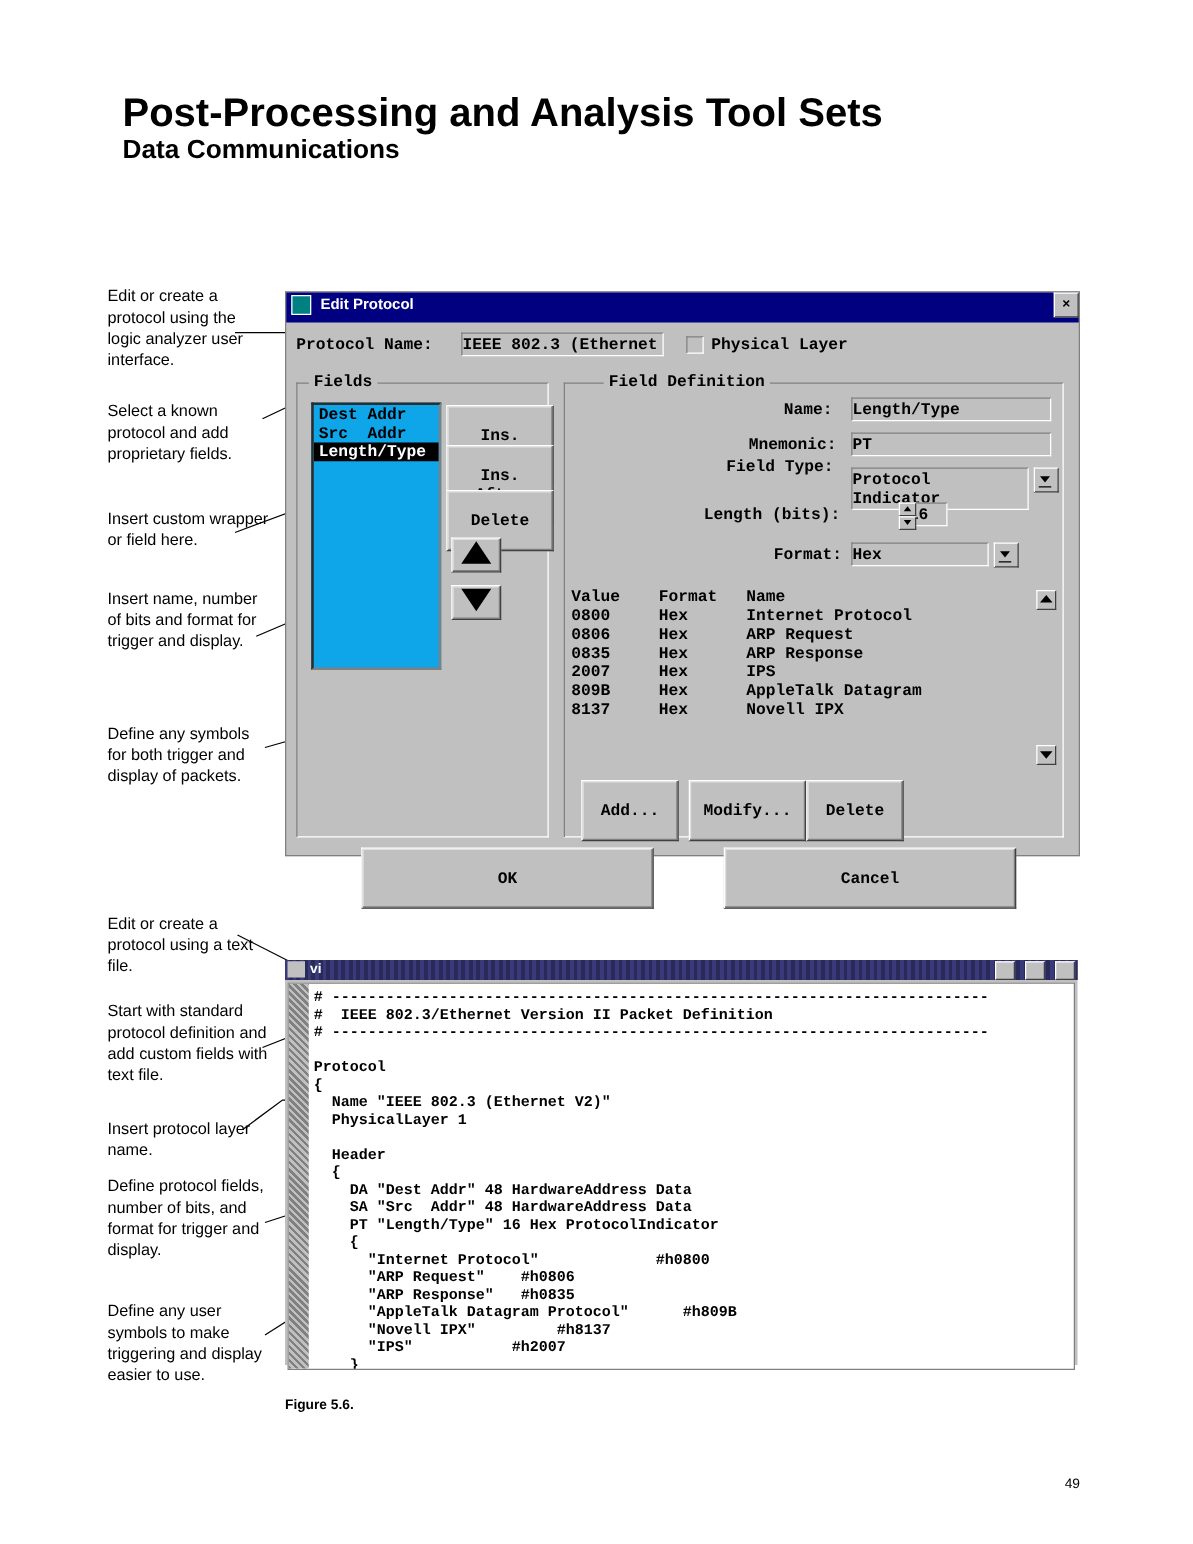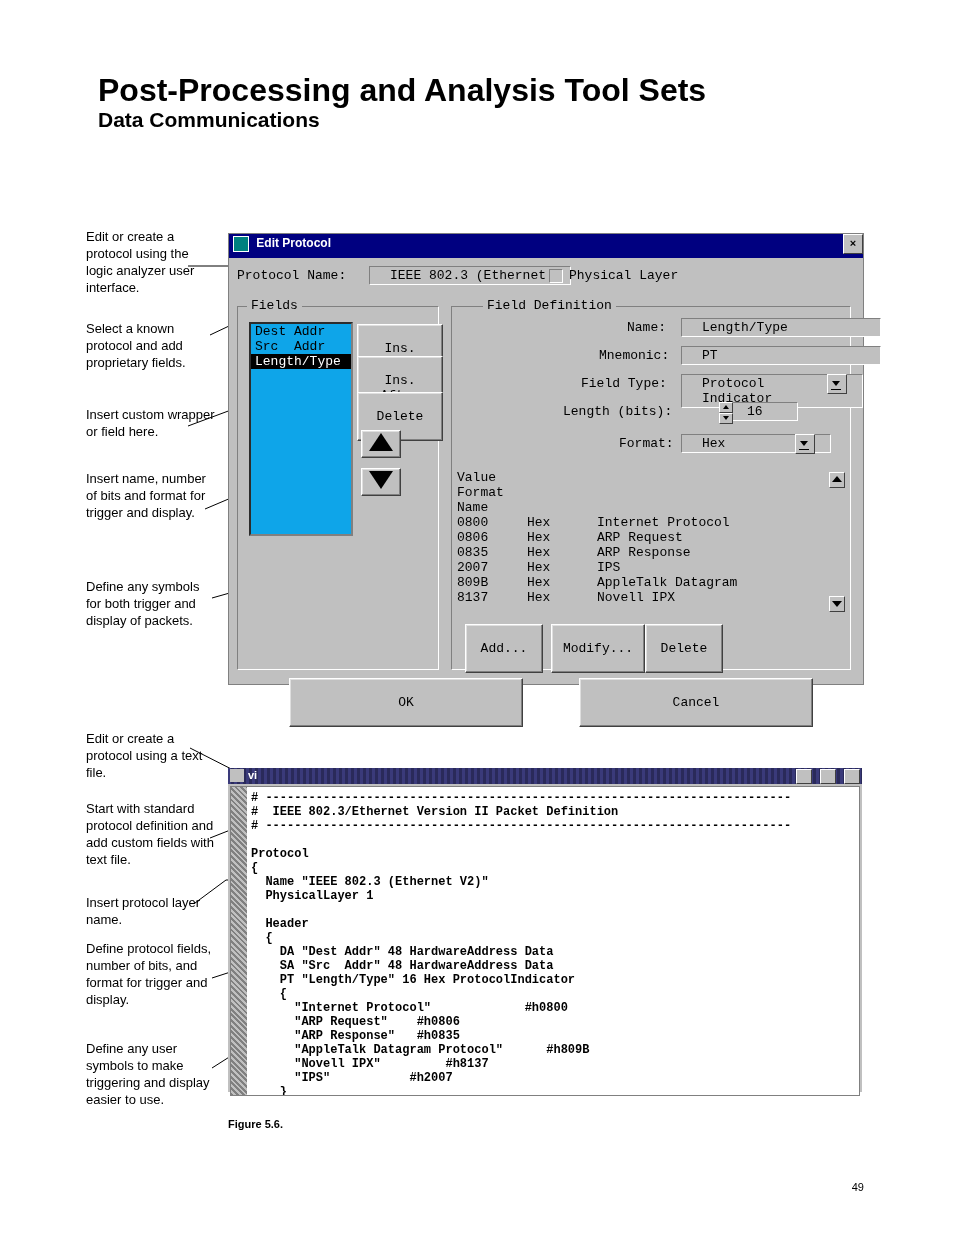--- a/index.html
+++ b/index.html
@@ -18,23 +18,23 @@
 .ann9 { top:940px; }
 .ann10 { top:1040px; }
 .pagenum { position:absolute; right:90px; bottom:42px; font-size:11px; }
 .figcap { position:absolute; left:228px; top:1118px; font-size:11px; font-weight:bold; }
 
 
 .dialog { position:absolute; left:228px; top:233px; width:634px; height:450px; background:#c0c0c0; border:1px solid #808080; font-family:"Courier New",monospace; font-size:13px; color:#000; }
 .titlebar { height:20px; background:#000080; color:#fff; font-weight:bold; font-family:Arial,sans-serif; font-size:12px; padding:2px 4px; position:relative; }
 .titlebar .x { position:absolute; right:0; top:0; width:18px; height:18px; background:#c0c0c0; border:1px solid #fff; border-right-color:#404040; border-bottom-color:#404040; text-align:center; line-height:16px; font-family:Arial; font-weight:bold; color:#000; font-size:11px; }
 .titlebar .ticon { display:inline-block; width:14px; height:14px; background:#008080; margin-right:4px; vertical-align:middle; border:1px solid #fff; }
-.dlg-body { position:relative; padding:8px 10px; height:calc(100% - 24px); box-sizing:border-box; }
+.dlg-body { position:relative; padding:8px 10px; height:calc(100% - 24px); box-sizing:border-box;font-weight:bold; }
 .lbl { position:absolute; }
-.sunken-field { background:#c0c0c0; border:1px solid #808080; border-right-color:#fff; border-bottom-color:#fff; padding:1px 20px; display:inline-block; }
+.sunken-field { background:#c0c0c0; border:1px solid #808080; border-right-color:#fff; border-bottom-color:#fff; padding:1px 0; display:inline-block; }
 .btn { background:#c0c0c0; border:1px solid #fff; border-right-color:#404040; border-bottom-color:#404040; box-shadow:inset -1px -1px 0 #808080, inset 1px 1px 0 #dfdfdf; text-align:center; padding:16px 6px; display:inline-block; cursor:pointer; font-family:"Courier New",monospace; font-size:13px; }
 .fieldset-label { position:absolute; background:#c0c0c0; padding:0 4px; font-family:"Courier New",monospace; }
 .group-line { position:absolute; border:1px solid #808080; border-right-color:#fff; border-bottom-color:#fff; }
 .listbox { background:#0ea5e9; border:2px inset #808080; position:absolute; overflow:hidden; }
 .listbox .sel { background:#000; color:#fff; }
 .listbox div { padding:0 4px; white-space:pre; }
 .sb-btn { width:14px; height:14px; background:#c0c0c0; border:1px solid #fff; border-right-color:#404040; border-bottom-color:#404040; position:absolute; }
 .arrow-up { width:0; height:0; border-left:5px solid transparent; border-right:5px solid transparent; border-bottom:6px solid #000; position:absolute; left:2px; top:3px; }
 .arrow-down { width:0; height:0; border-left:5px solid transparent; border-right:5px solid transparent; border-top:6px solid #000; position:absolute; left:2px; top:4px; }
 .tri-up { width:0; height:0; border-left:12px solid transparent; border-right:12px solid transparent; border-bottom:18px solid #000; }
@@ -134,41 +134,41 @@
 
       <div class="group-line" style="left:222px; top:48px; width:398px; height:362px;"></div>
       <span class="fieldset-label" style="left:254px; top:40px;">Field Definition</span>
 
       <span class="lbl" style="left:398px; top:62px;">Name:</span>
       <span class="sunken-field lbl" style="left:452px; top:60px; width:158px;">Length/Type</span>
 
       <span class="lbl" style="left:370px; top:90px;">Mnemonic:</span>
       <span class="sunken-field lbl" style="left:452px; top:88px; width:158px;">PT</span>
 
-      <span class="lbl" style="left:352px; top:118px;">Field Type:</span>
+      <span class="lbl" style="left:352px; top:108px;">Field Type:</span>
       <span class="sunken-field lbl" style="left:452px; top:116px; width:140px;">Protocol Indicator</span>
       <span class="dd-btn" style="left:598px; top:116px;">
           <span class="underline"></span>
         </span>
 
       <span class="lbl" style="left:334px; top:146px;">Length (bits):</span>
       <span class="sunken-field lbl" style="left:452px; top:144px; width:30px;margin-left:45px;">16</span>
       <div class="spinner" style="left:490px; top:144px;">
         <div class="sp up"></div>
         <div class="sp dn"></div>
       </div>
 
       <span class="lbl" style="left:390px; top:178px;">Format:</span>
       <span class="sunken-field lbl" style="left:452px; top:176px; width:108px;">Hex</span>
       <span class="dd-btn" style="left:566px; top:176px;">
           <span class="underline"></span>
         </span>
 
       <div class="lbl" style="left:228px; top:212px; width:388px;">
-        <div style="display:flex; font-family:'Courier New',monospace;flex-direction:column;">
+        <div style="display:flex; font-family:'Courier New',monospace;">
           <span style="width:70px;">Value</span>
           <span style="width:70px;">Format</span>
           <span>Name</span>
         </div>
         <div id="value-rows">
             <div style="display: flex; font-family: &quot;Courier New&quot;, monospace;">
               <span style="width: 70px;">0800</span>
               <span style="width: 70px;">Hex</span>
               <span>Internet Protocol</span>
             </div>

